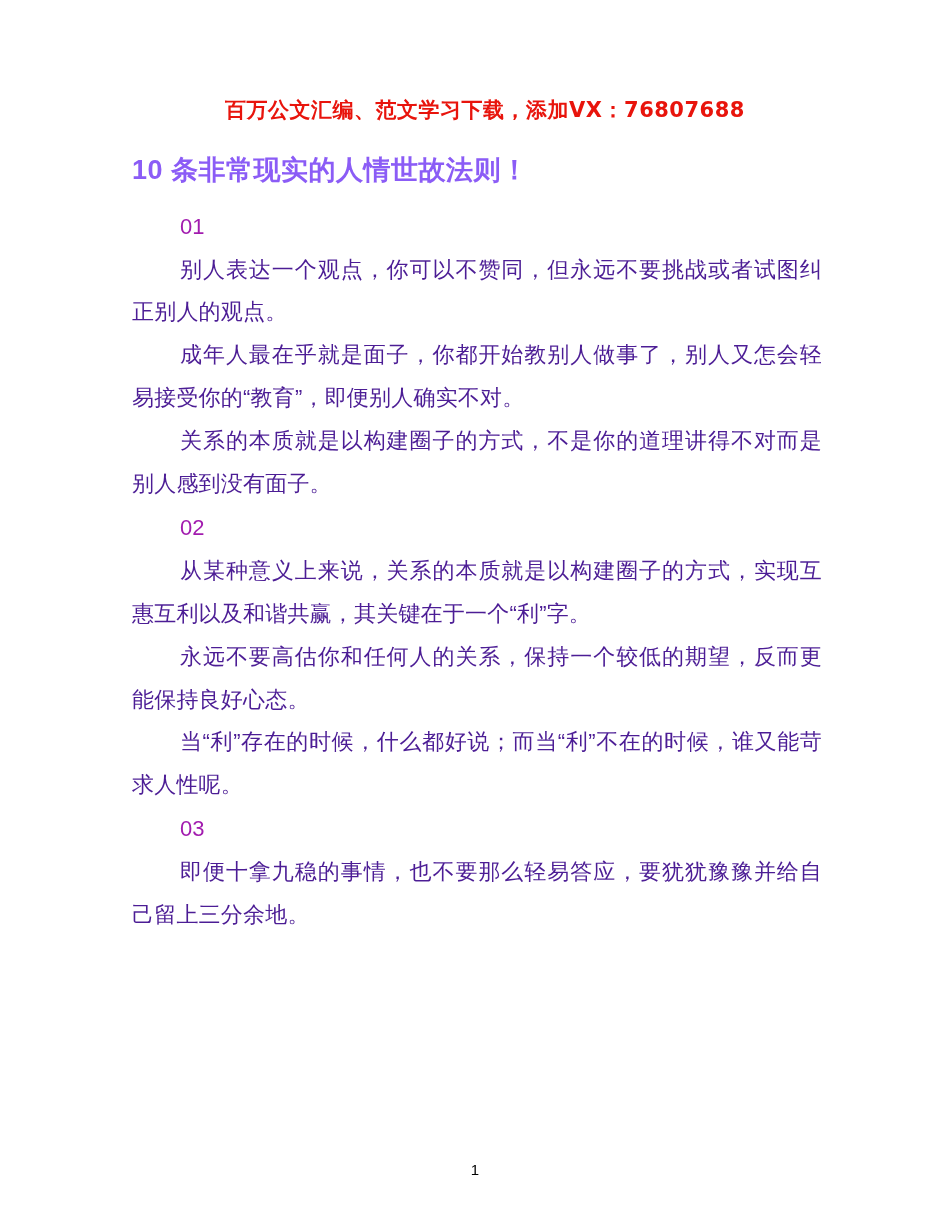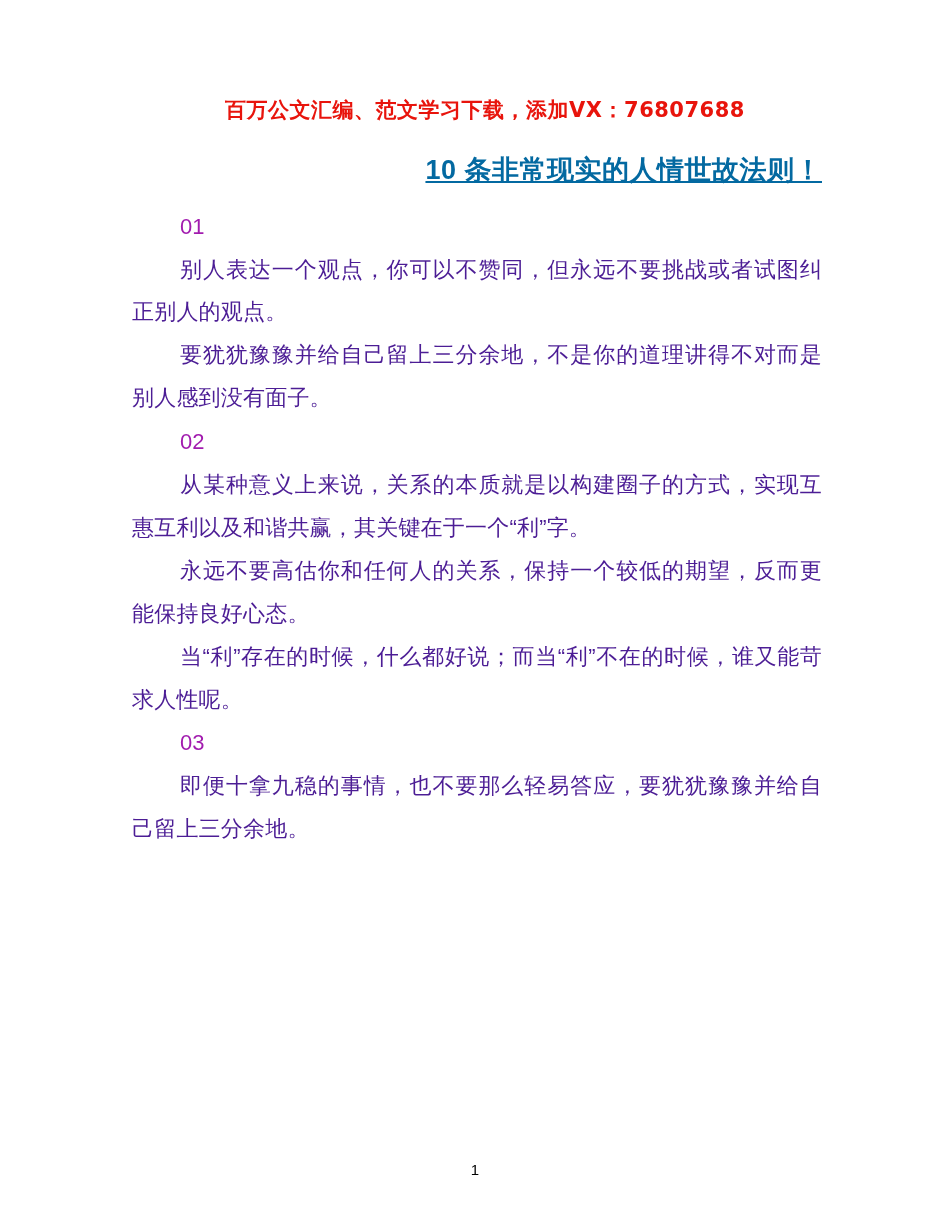--- a/index.html
+++ b/index.html
@@ -33,28 +33,27 @@
     font-family: "DejaVu Sans", sans-serif;
     margin-top: 44px;
   }
   .doc-body {
     position: absolute;
     top: 150px;
     left: 132px;
     width: 690px;
   }
   .doc-title {
-    text-align: right;
+    text-align: left;
     font-size: 27px;
     font-weight: bold;
-    color: #0369a1;
+    color: #8b5cf6;
     margin: 0 0 14px 0;
     line-height: 1.5;
     letter-spacing: 0.5px;
-    text-decoration: underline;
   }
   .section-number {
     font-size: 22px;
     line-height: 2.0;
     margin: 0;
     text-indent: 48px;
     color: #a21caf;
   }
   .para {
     font-size: 22px;
@@ -80,21 +79,22 @@
 
 <div class="page">
 
   <div class="watermark">百万公文汇编、范文学习下载，添加VX：76807688</div>
 
   <div class="doc-body">
     <h1 class="doc-title">10 条非常现实的人情世故法则！</h1>
 
     <p class="section-number">01</p>
     <p class="para">别人表达一个观点，你可以不赞同，但永远不要挑战或者试图纠正别人的观点。</p>
-    <p class="para">要犹犹豫豫并给自己留上三分余地，不是你的道理讲得不对而是别人感到没有面子。</p>
+    <p class="para">成年人最在乎就是面子，你都开始教别人做事了，别人又怎会轻易接受你的“教育”，即便别人确实不对。</p>
+    <p class="para">关系的本质就是以构建圈子的方式，不是你的道理讲得不对而是别人感到没有面子。</p>
 
     <p class="section-number">02</p>
     <p class="para">从某种意义上来说，关系的本质就是以构建圈子的方式，实现互惠互利以及和谐共赢，其关键在于一个“利”字。</p>
     <p class="para">永远不要高估你和任何人的关系，保持一个较低的期望，反而更能保持良好心态。</p>
     <p class="para">当“利”存在的时候，什么都好说；而当“利”不在的时候，谁又能苛求人性呢。</p>
 
     <p class="section-number">03</p>
     <p class="para">即便十拿九稳的事情，也不要那么轻易答应，要犹犹豫豫并给自己留上三分余地。</p>
   </div>
 

